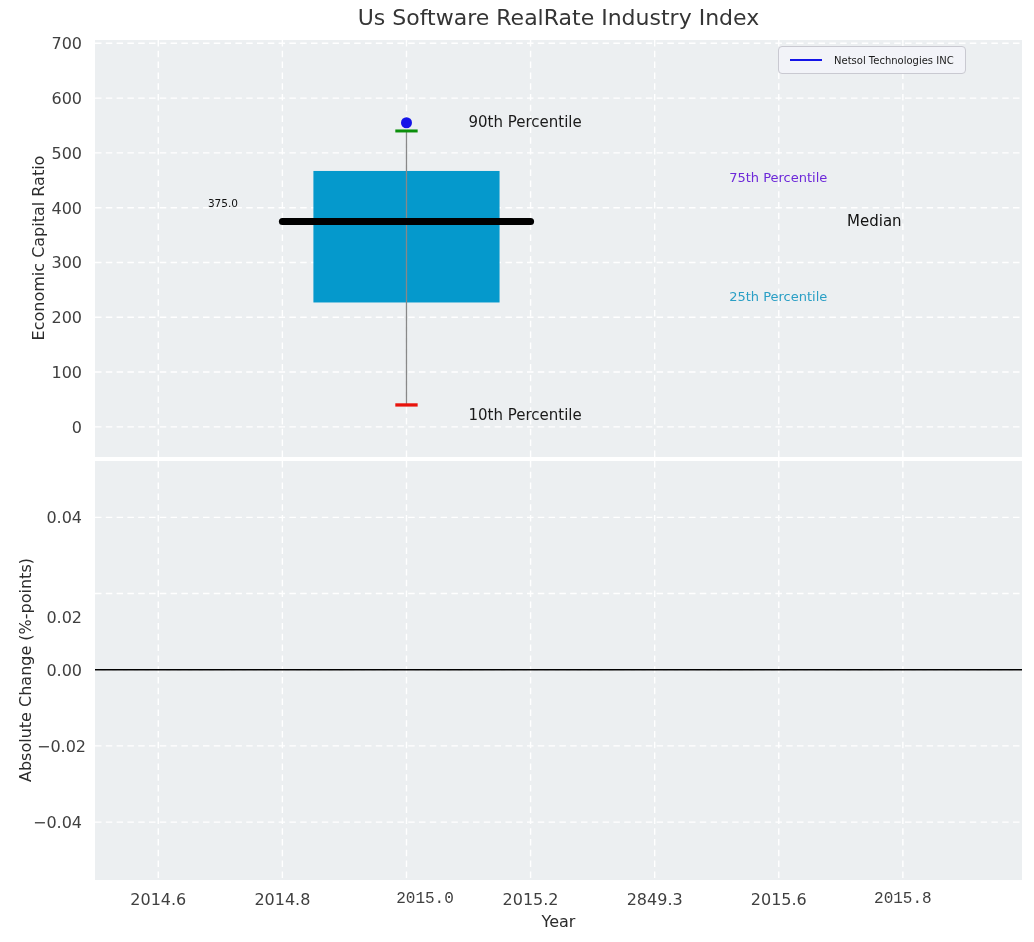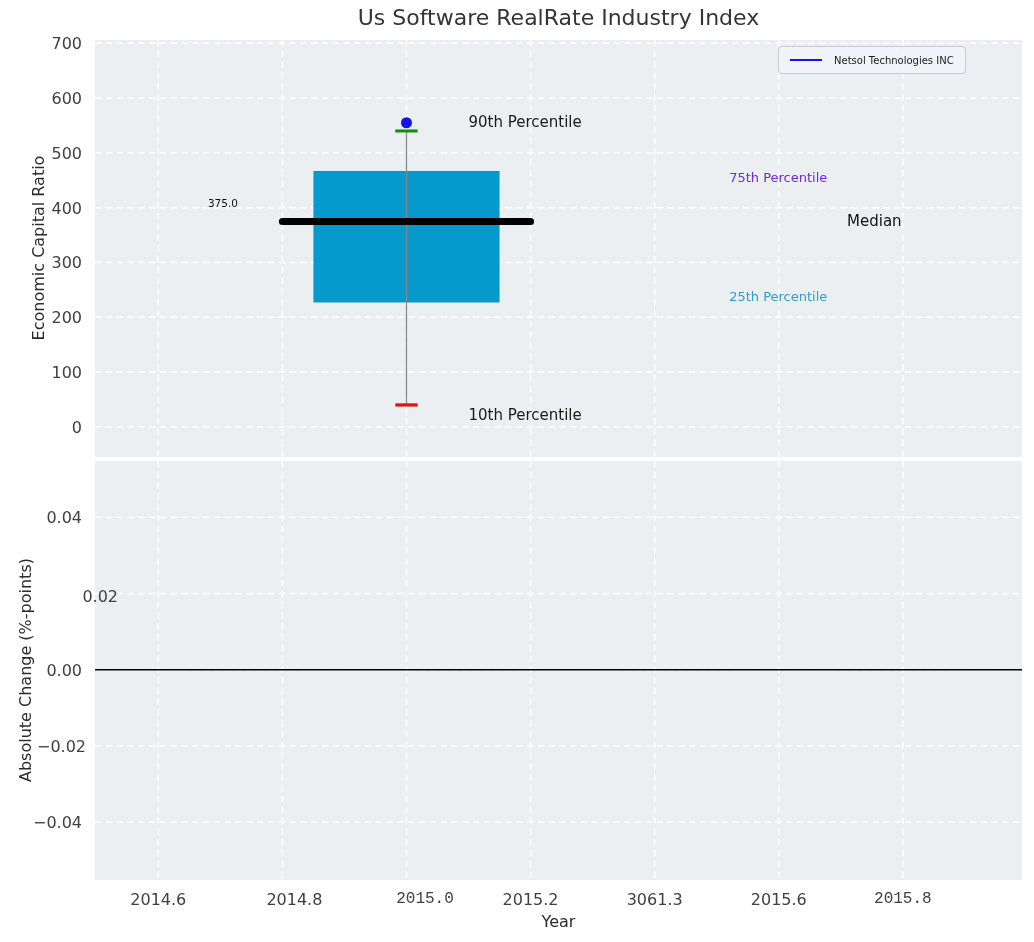--- a/index.html
+++ b/index.html
@@ -96,29 +96,29 @@
   </div>
 <div class="tick ytick" style="left: 0px; width: 82px; top: 417.862px;">0</div>
     <div class="tick ytick" style="left: 0px; width: 82px; top: 363.066px;">100</div>
     <div class="tick ytick" style="left: 0px; width: 82px; top: 308.269px;">200</div>
     <div class="tick ytick" style="left: 0px; width: 82px; top: 253.473px;">300</div>
     <div class="tick ytick" style="left: 0px; width: 82px; top: 198.677px;">400</div>
     <div class="tick ytick" style="left: 0px; width: 82px; top: 143.88px;">500</div>
     <div class="tick ytick" style="left: 0px; width: 82px; top: 89.0841px;">600</div>
     <div class="tick ytick" style="left: 0px; width: 82px; top: 34.2878px;">700</div>
     <div class="tick ytick" style="left: 0px; width: 82px; top: 508.375px;">0.04</div>
-    <div class="tick ytick" style="left: 0px; width: 82px; top: 587px; padding-left: 36px;">0.02</div>
+    <div class="tick ytick" style="left: 0px; width: 82px; top: 608px;">0.02</div>
     <div class="tick ytick" style="left: 0px; width: 82px; top: 660.738px;">0.00</div>
     <div class="tick ytick" style="left: 4px; width: 82px; top: 736.92px;">−0.02</div>
     <div class="tick ytick" style="left: 0px; width: 82px; top: 813.102px;">−0.04</div>
     <div class="tick xtick" style="left: 118.289px; width: 80px; top: 890px;">2014.6</div>
-    <div class="tick xtick" style="left: 242.386px; width: 80px; top: 890px; text-align: right;">2014.8</div>
+    <div class="tick xtick" style="left: 242.386px; width: 80px; top: 890px;">2014.8</div>
     <div class="tick xtick" style="left: 385px; width: 80px; top: 890px; font-family: Liberation Mono, monospace;">2015.0</div>
     <div class="tick xtick" style="left: 490.578px; width: 80px; top: 890px;">2015.2</div>
-    <div class="tick xtick" style="left: 614.675px; width: 80px; top: 890px;">3061.3</div>
+    <div class="tick xtick" style="left: 614.675px; width: 80px; top: 890px;">2849.3</div>
     <div class="tick xtick" style="left: 738.771px; width: 80px; top: 890px;">2015.6</div>
     <div class="tick xtick" style="left: 862.867px; width: 80px; top: 890px; font-family: Liberation Mono, monospace;">2015.8</div>
     <div class="annotation" style="left: 207.928px; top: 202.745px; color: rgb(17, 17, 17); font-size: 10.5px;">375.0</div>
     <div class="annotation" style="left: 468.53px; top: 122.194px; color: rgb(26, 26, 26); font-size: 15px;">90th Percentile</div>
     <div class="annotation" style="left: 729.133px; top: 176.991px; color: #6d28d9; font-size: 13px;">75th Percentile</div>
     <div class="annotation" style="left: 847.024px; top: 220.828px; color: rgb(17, 17, 17); font-size: 15px;">Median</div>
     <div class="annotation" style="left: 729.133px; top: 295.899px; color: rgb(42, 159, 197); font-size: 13px;">25th Percentile</div>
     <div class="annotation" style="left: 468.53px; top: 414.807px; color: rgb(26, 26, 26); font-size: 15px;">10th Percentile</div>
   </div>
 

